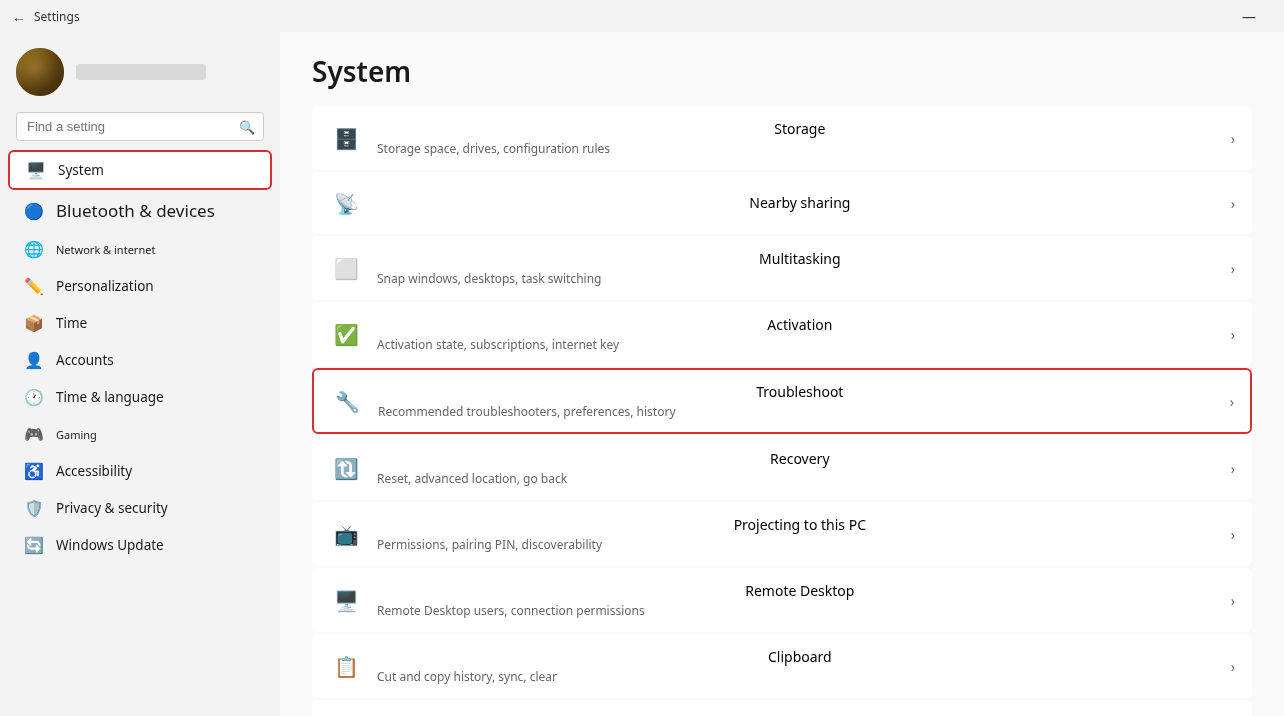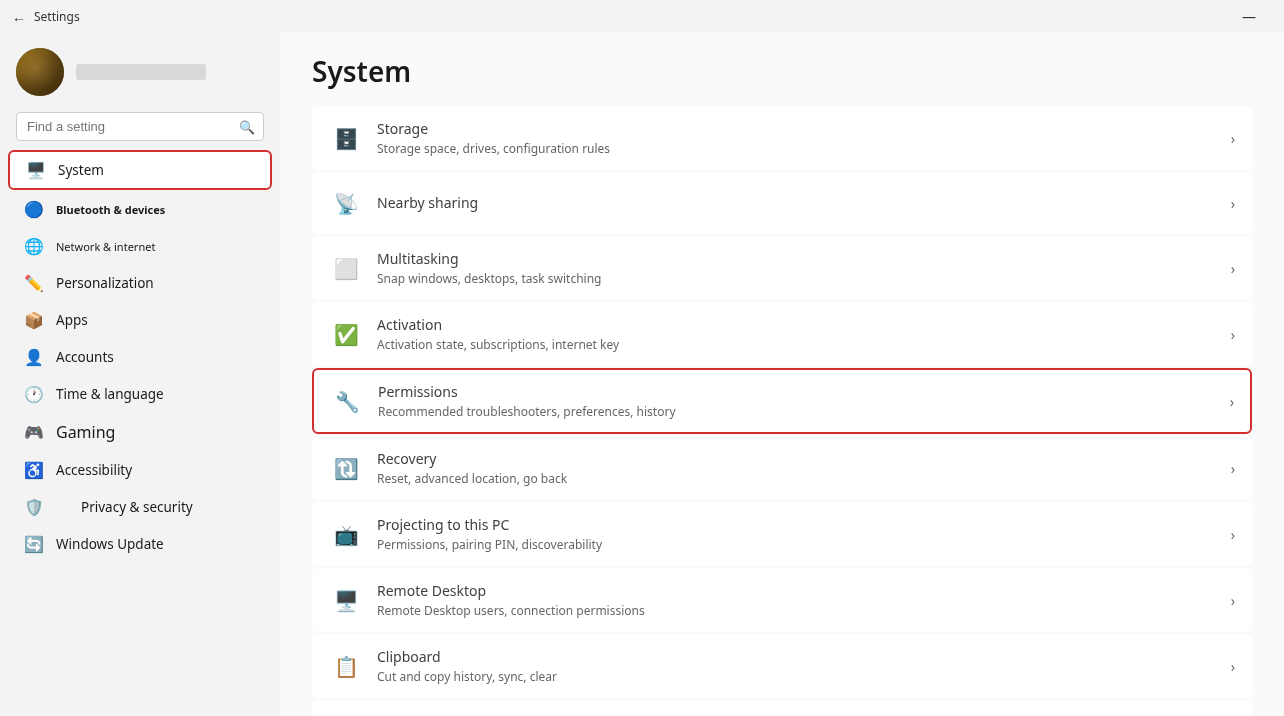--- a/index.html
+++ b/index.html
@@ -195,23 +195,24 @@
       margin-right: 12px;
       color: #555;
       font-size: 20px;
     }
 
     .settings-item-text {
       flex: 1;
     }
     .settings-item-title {
       font-size: 14px;
-      color: #404040;
+      color: #000000;
       font-weight: 400;
       margin-bottom: 2px;
+      text-align: center;
     }
     .settings-item-desc {
       font-size: 12px;
       color: #666;
     }
 
     .settings-item-chevron {
       color: #666;
       font-size: 14px;
       margin-left: 8px;
@@ -249,53 +250,53 @@
       <span class="search-icon-wrap">🔍</span>
     </div>
 
     <div id="nav-container">
         <div class="nav-item active">
           <span class="nav-icon">🖥️</span>
           <span style="font-size: 13.5px;">System</span>
         </div>
         <div class="nav-item">
           <span class="nav-icon">🔵</span>
-          <span style="font-size: 11px; font-weight: bold;">Bluetooth &amp; devices</span>
+          <span style="font-size: 17px;">Bluetooth &amp; devices</span>
         </div>
         <div class="nav-item">
           <span class="nav-icon">🌐</span>
           <span style="font-size: 11px;">Network &amp; internet</span>
         </div>
         <div class="nav-item">
           <span class="nav-icon">✏️</span>
           <span style="font-size: 13.5px;">Personalization</span>
         </div>
         <div class="nav-item">
           <span class="nav-icon">📦</span>
-          <span style="font-size: 13.5px;">Apps</span>
+          <span style="font-size: 13.5px;">Time</span>
         </div>
         <div class="nav-item">
           <span class="nav-icon">👤</span>
           <span style="font-size: 13.5px;">Accounts</span>
         </div>
         <div class="nav-item">
           <span class="nav-icon">🕐</span>
           <span style="font-size: 13.5px;">Time &amp; language</span>
         </div>
         <div class="nav-item">
           <span class="nav-icon">🎮</span>
-          <span style="font-size: 16px;">Gaming</span>
+          <span style="font-size: 11px;">Gaming</span>
         </div>
         <div class="nav-item">
           <span class="nav-icon">♿</span>
           <span style="font-size: 13.5px;">Accessibility</span>
         </div>
         <div class="nav-item">
           <span class="nav-icon">🛡️</span>
-          <span style="font-size: 13.5px; margin-left: 25px;">Privacy &amp; security</span>
+          <span style="font-size: 13.5px;">Privacy &amp; security</span>
         </div>
         <div class="nav-item">
           <span class="nav-icon">🔄</span>
           <span style="font-size: 13.5px;">Windows Update</span>
         </div>
       </div>
 
   </div>
 
   <div class="content">
@@ -328,21 +329,21 @@
           <div class="settings-item-icon">✅</div>
           <div class="settings-item-text">
             <div class="settings-item-title">Activation</div>
             <div class="settings-item-desc">Activation state, subscriptions, internet key</div>
           </div>
           <span class="settings-item-chevron">›</span>
         </div>
         <div class="settings-item highlighted">
           <div class="settings-item-icon">🔧</div>
           <div class="settings-item-text">
-            <div class="settings-item-title">Permissions</div>
+            <div class="settings-item-title">Troubleshoot</div>
             <div class="settings-item-desc">Recommended troubleshooters, preferences, history</div>
           </div>
           <span class="settings-item-chevron">›</span>
         </div>
         <div class="settings-item">
           <div class="settings-item-icon">🔃</div>
           <div class="settings-item-text">
             <div class="settings-item-title">Recovery</div>
             <div class="settings-item-desc">Reset, advanced location, go back</div>
           </div>

